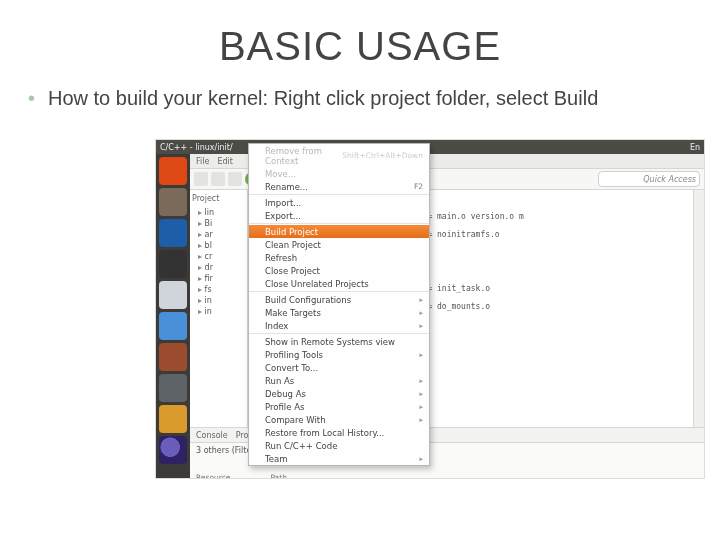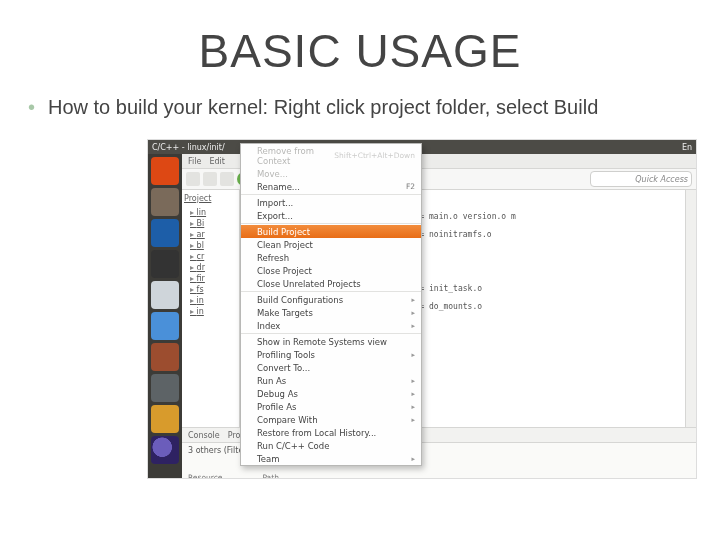--- a/index.html
+++ b/index.html
@@ -12,21 +12,21 @@
     position: relative;
   }
   .slide {
     width: 720px;
     height: 540px;
     position: relative;
     background: #fff;
   }
   .title {
     text-align: center;
-    font-size: 46px;
+    font-size: 40px;
     letter-spacing: 1px;
     color: #444;
     padding: 24px 0 18px;
     font-weight: 400;
   }
   .bullet {
     padding: 0 32px 6px 48px;
     font-size: 20px;
     color: #444;
     position: relative;
@@ -36,21 +36,21 @@
     color: #a8c8a8;
     position: absolute;
     left: 28px;
     top: 0;
     font-size: 20px;
   }
 
   
   .shot {
     position: absolute;
-    left: 148px;
+    left: 156px;
     top: 140px;
     width: 548px;
     height: 338px;
     background: #f2f1f0;
     font-family: "DejaVu Sans", Arial, sans-serif;
     font-size: 9px;
     color: #555;
     overflow: hidden;
     box-shadow: 0 0 0 1px #ddd;
   }
@@ -157,21 +157,20 @@
     overflow: hidden;
   }
   .explorer {
     width: 58px;
     background: #fff;
     border-right: 1px solid #d6d6d4;
     padding: 4px 2px;
     box-sizing: border-box;
     font-size: 8px;
     color: #555;
-    text-decoration: underline;
   }
   .explorer .hdr { color: #666; margin-bottom: 4px; }
   .explorer .node { padding: 1px 0 1px 6px; white-space: nowrap; overflow: hidden; text-overflow: clip; }
   .explorer .node::before { content: "▸ "; color: #888; }
 
   .editor {
     flex: 1;
     background: #fff;
     position: relative;
     font-family: monospace;

